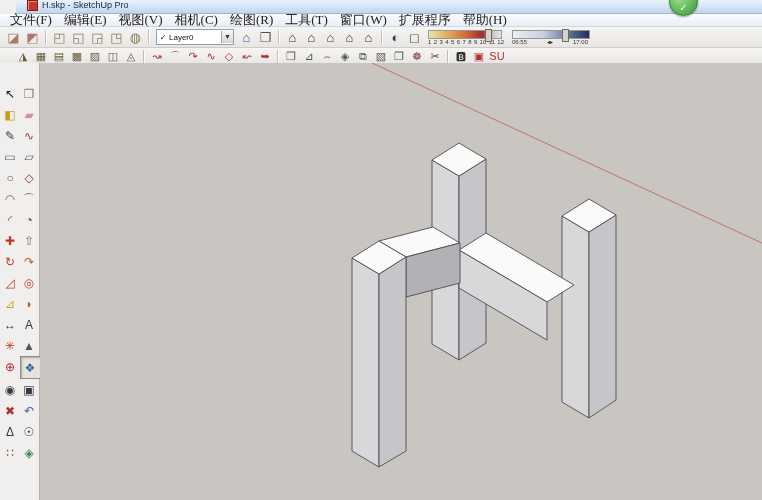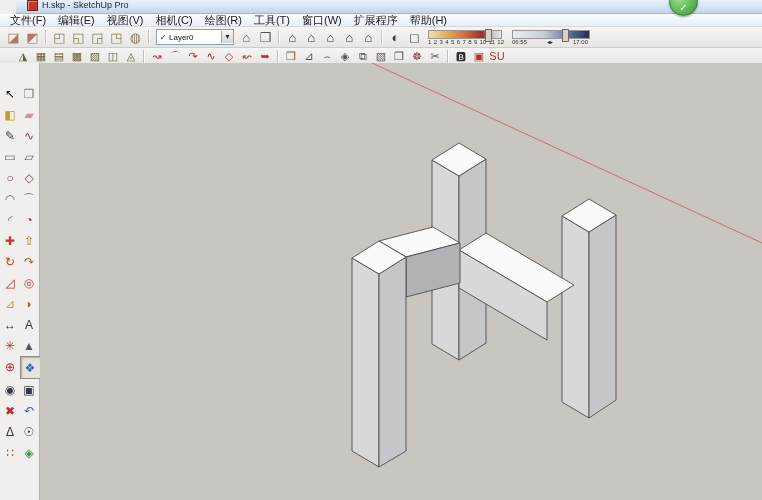--- a/index.html
+++ b/index.html
@@ -13,21 +13,21 @@
            box-shadow:inset 1px 1px 0 #e8887c;}
   .wtitle{font-size:9px;color:#1b2430;line-height:10px;white-space:nowrap;}
   .greenbadge{position:absolute;left:653px;top:-13px;width:27px;height:27px;border-radius:50%;
               background:radial-gradient(circle at 35% 35%, #9fe08a,#5cb551 60%,#3f9440);
               border:1px solid #2f7a33;color:#fff;font-size:10px;display:flex;align-items:flex-end;
               justify-content:center;z-index:50;box-shadow:0 1px 2px rgba(0,0,0,.35);}
   .greenbadge span{line-height:14px;}
   
   .menubar{height:12px;background:linear-gradient(#fafcfe,#e9eff7);border-bottom:1px solid #d4d9e0;
            display:flex;align-items:center;padding-left:4px;}
-  .menu-item{font-size:11px;color:#222;padding:0 6px;line-height:12px;cursor:default;}
+  .menu-item{font-size:13px;color:#222;padding:0 6px;line-height:12px;cursor:default;font-family:Liberation Serif, serif;}
   
   .toolbar{display:flex;align-items:center;background:linear-gradient(#f6f5f4,#e8e6e3);
            border-bottom:1px solid #cfccc8;}
   .tb1{height:20px;padding-left:4px;}
   .tb2{height:17px;padding-left:14px;}
   .ticon{display:inline-block;text-align:center;font-size:13px;line-height:18px;width:19px;
          cursor:default;}
   .tb2 .ticon{font-size:11px;line-height:15px;width:18px;}
   .sep{width:1px;height:14px;background:#c4c1bd;border-right:1px solid #fff;margin:0 3px;}
   

